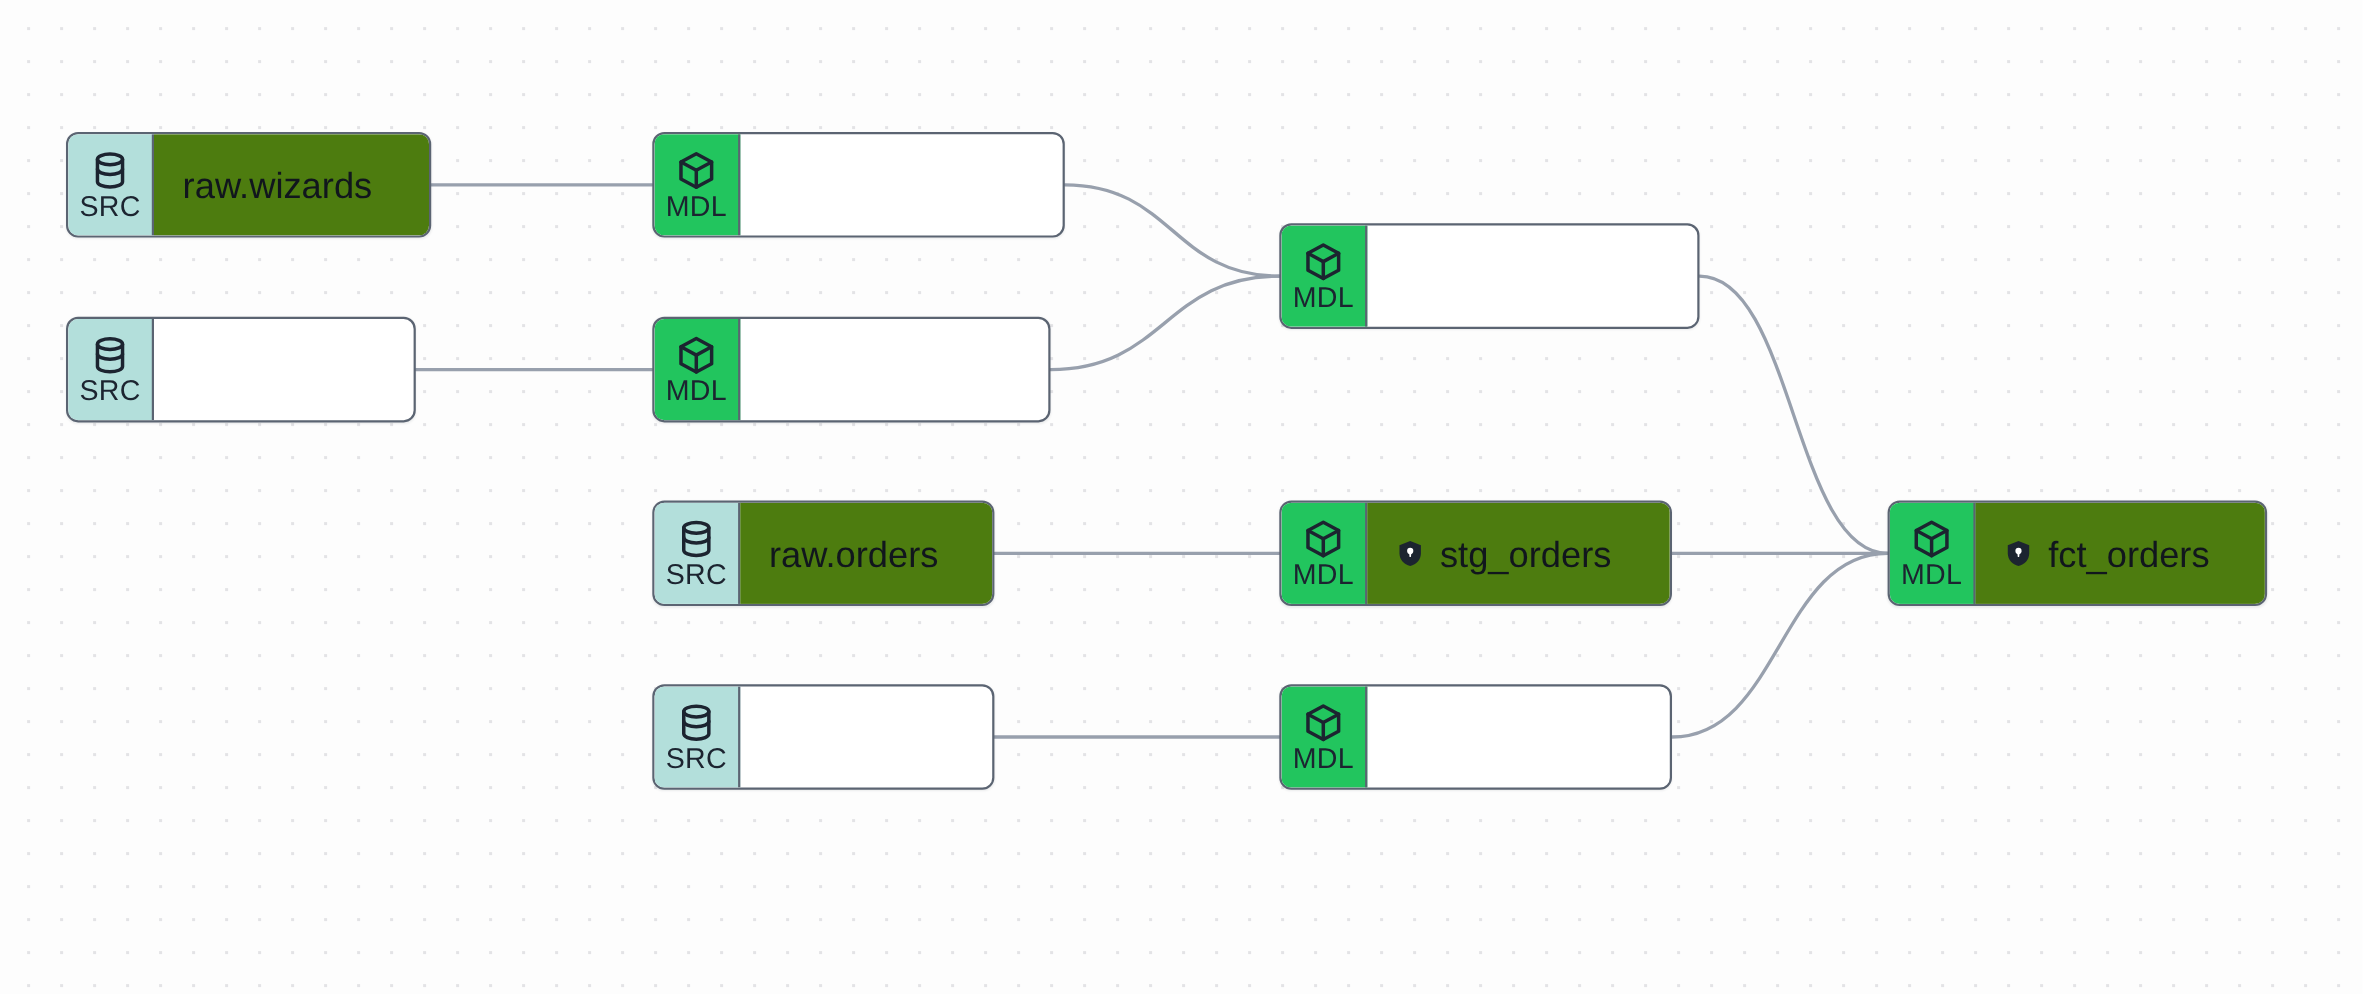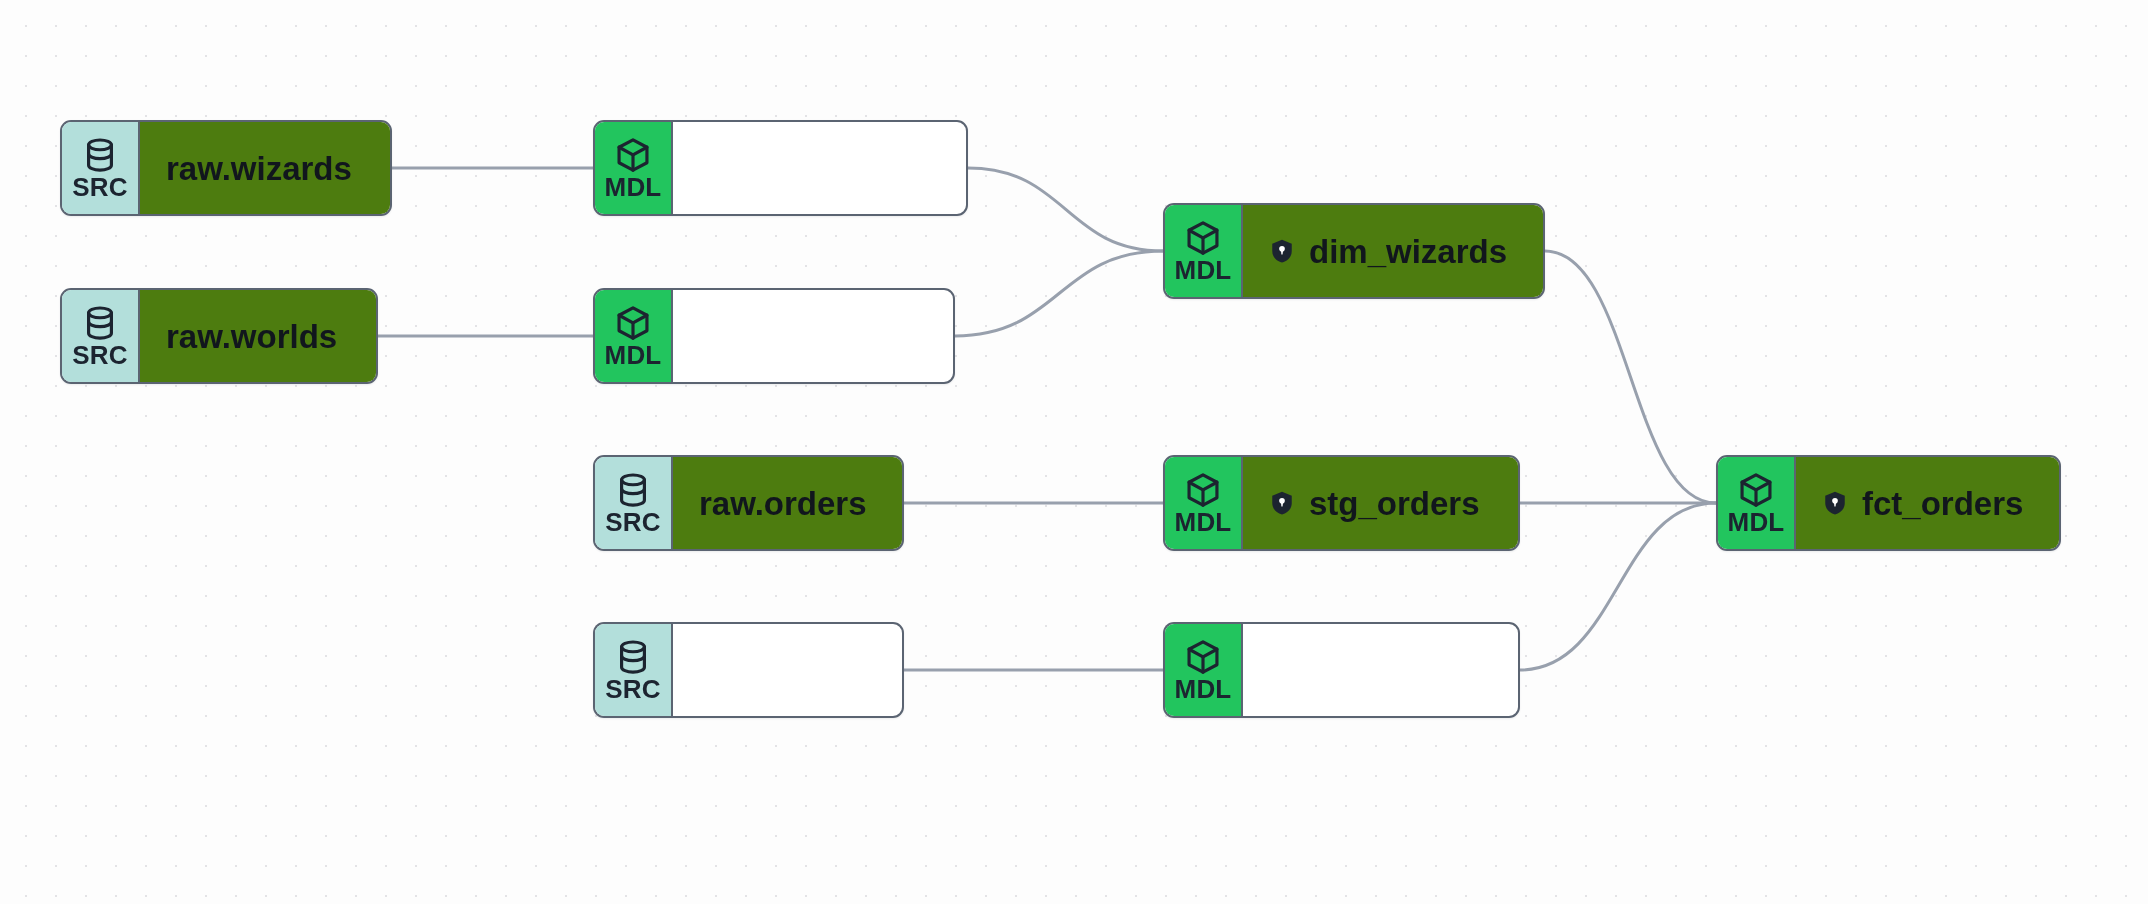--- a/index.html
+++ b/index.html
@@ -34,21 +34,20 @@
   .node {
     position: absolute;
     display: flex;
     align-items: stretch;
     box-sizing: border-box;
     border: 2.5px solid #5b6472;
     border-radius: 11px;
     background: #ffffff;
     box-shadow: 0 1px 2px rgba(30,40,55,0.08);
     overflow: hidden;
-    font-weight: bold;
   }
   .node-badge {
     flex: 0 0 auto;
     width: 78px;
     display: flex;
     flex-direction: column;
     align-items: center;
     justify-content: center;
     gap: 1px;
     border-right: 2.5px solid #5b6472;
@@ -122,23 +121,20 @@
       </div>
       <div class="node src" style="left: 60px; top: 288px; width: 318px; height: 96px;">
         <div class="node-badge">
           <svg class="badge-icon" viewBox="0 0 24 24" fill="none" stroke="#1c2430" stroke-width="2" stroke-linecap="round" stroke-linejoin="round">
             <ellipse cx="12" cy="5.6" rx="7.2" ry="3.1"></ellipse>
             <path d="M4.8 5.6 V18.4 C4.8 20.1 8 21.5 12 21.5 C16 21.5 19.2 20.1 19.2 18.4 V5.6"></path>
             <path d="M4.8 11.2 C4.8 12.9 8 14.3 12 14.3 C16 14.3 19.2 12.9 19.2 11.2"></path>
           </svg>
           <span class="badge-text">SRC</span>
         </div>
-        <div class="node-body">
-          <span class="node-label">raw.worlds</span>
-        </div>
       </div>
       <div class="node src" style="left: 593px; top: 455px; width: 311px; height: 96px;">
         <div class="node-badge">
           <svg class="badge-icon" viewBox="0 0 24 24" fill="none" stroke="#1c2430" stroke-width="2" stroke-linecap="round" stroke-linejoin="round">
             <ellipse cx="12" cy="5.6" rx="7.2" ry="3.1"></ellipse>
             <path d="M4.8 5.6 V18.4 C4.8 20.1 8 21.5 12 21.5 C16 21.5 19.2 20.1 19.2 18.4 V5.6"></path>
             <path d="M4.8 11.2 C4.8 12.9 8 14.3 12 14.3 C16 14.3 19.2 12.9 19.2 11.2"></path>
           </svg>
           <span class="badge-text">SRC</span>
         </div>
@@ -206,42 +202,34 @@
       </div>
       <div class="node mdl" style="left: 1163px; top: 203px; width: 382px; height: 96px;">
         <div class="node-badge">
           <svg class="badge-icon" viewBox="0 0 24 24" fill="none" stroke="#1c2430" stroke-width="2" stroke-linecap="round" stroke-linejoin="round">
             <path d="M12 2.4 L20.8 7.1 L20.8 16.9 L12 21.6 L3.2 16.9 L3.2 7.1 Z"></path>
             <path d="M3.2 7.1 L12 11.9 L20.8 7.1"></path>
             <path d="M12 11.9 L12 21.6"></path>
           </svg>
           <span class="badge-text">MDL</span>
         </div>
+      </div>
+      <div class="node mdl" style="left: 1716px; top: 455px; width: 345px; height: 96px;">
+        <div class="node-badge">
+          <svg class="badge-icon" viewBox="0 0 24 24" fill="none" stroke="#1c2430" stroke-width="2" stroke-linecap="round" stroke-linejoin="round">
+            <path d="M12 2.4 L20.8 7.1 L20.8 16.9 L12 21.6 L3.2 16.9 L3.2 7.1 Z"></path>
+            <path d="M3.2 7.1 L12 11.9 L20.8 7.1"></path>
+            <path d="M12 11.9 L12 21.6"></path>
+          </svg>
+          <span class="badge-text">MDL</span>
+        </div>
         <div class="node-body">
           <svg class="lock-icon" viewBox="0 0 24 24">
             <path d="M12 1.6 L21 5.2 V12 C21 17.4 17.2 21.3 12 22.6 C6.8 21.3 3 17.4 3 12 V5.2 Z" fill="#1c2430"></path>
             <circle cx="12" cy="10" r="2.6" fill="#ffffff"></circle>
             <path d="M10.9 10.6 h2.2 l-0.55 4.6 h-1.1 Z" fill="#ffffff"></path>
           </svg>
-          <span class="node-label">dim_wizards</span>
-        </div>
-      </div>
-      <div class="node mdl" style="left: 1716px; top: 455px; width: 345px; height: 96px;">
-        <div class="node-badge">
-          <svg class="badge-icon" viewBox="0 0 24 24" fill="none" stroke="#1c2430" stroke-width="2" stroke-linecap="round" stroke-linejoin="round">
-            <path d="M12 2.4 L20.8 7.1 L20.8 16.9 L12 21.6 L3.2 16.9 L3.2 7.1 Z"></path>
-            <path d="M3.2 7.1 L12 11.9 L20.8 7.1"></path>
-            <path d="M12 11.9 L12 21.6"></path>
-          </svg>
-          <span class="badge-text">MDL</span>
-        </div>
-        <div class="node-body">
-          <svg class="lock-icon" viewBox="0 0 24 24">
-            <path d="M12 1.6 L21 5.2 V12 C21 17.4 17.2 21.3 12 22.6 C6.8 21.3 3 17.4 3 12 V5.2 Z" fill="#1c2430"></path>
-            <circle cx="12" cy="10" r="2.6" fill="#ffffff"></circle>
-            <path d="M10.9 10.6 h2.2 l-0.55 4.6 h-1.1 Z" fill="#ffffff"></path>
-          </svg>
           <span class="node-label">fct_orders</span>
         </div>
       </div>
     </div>
 
 </div>
 
 </body></html>

